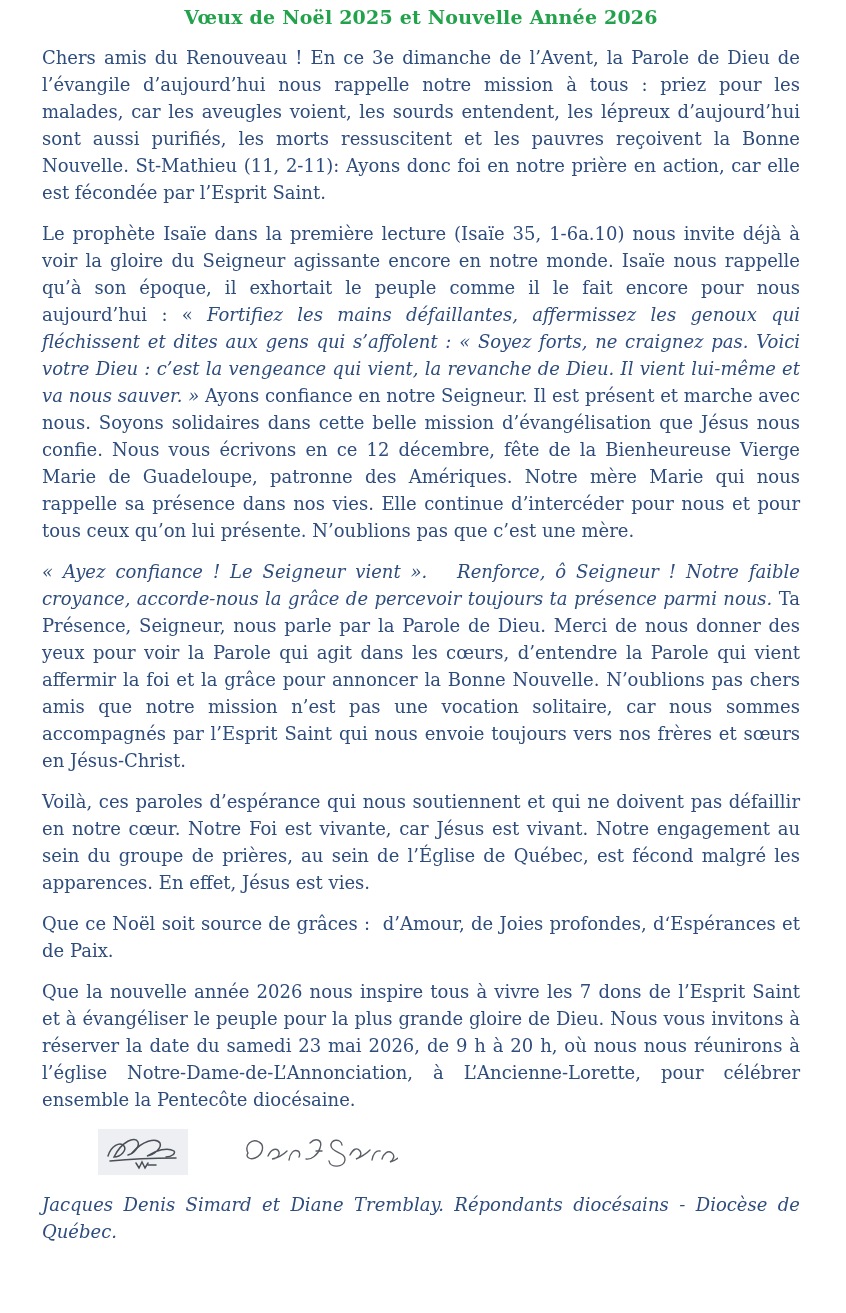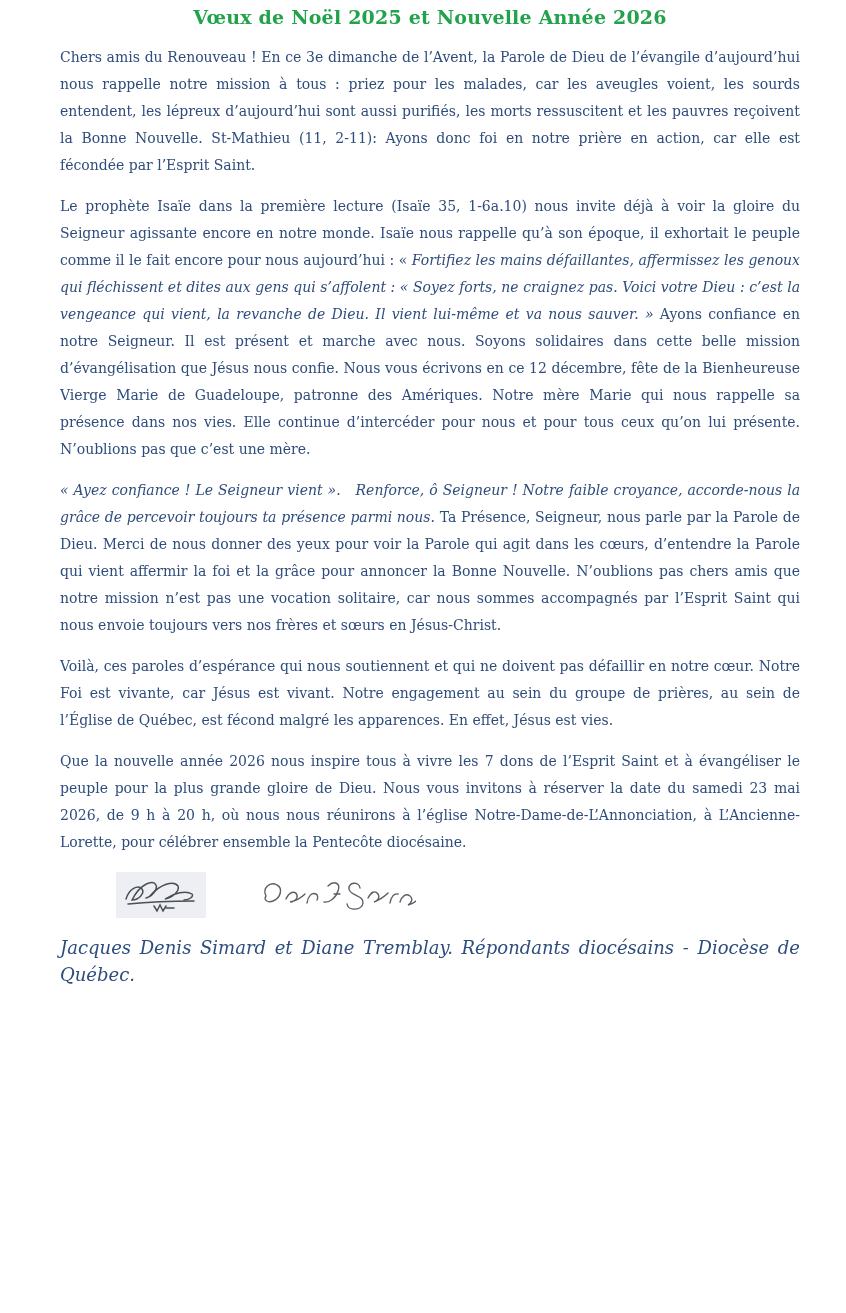--- a/index.html
+++ b/index.html
@@ -4,34 +4,34 @@
 <style>
   html,body{margin:0;padding:0;background:#ffffff;}
   .page{
     position:relative;
     width:846px;height:1313px;
     margin:0 auto;
     background:#ffffff;
     font-family:"DejaVu Serif","Liberation Serif",serif;
     color:#2e4c7c;
     box-sizing:border-box;
-    padding:6px 46px 0 60px;
+    padding:6px 46px 0 42px;
     overflow:hidden;
   }
   .doc-title{
     margin:0 0 16px 0;
     text-align:center;
     font-size:19px;
     font-weight:bold;
     color:#23a24c;
     letter-spacing:.2px;
   }
   .body-text p.para{
     margin:0 0 14px 0;
-    font-size:14px;
+    font-size:18px;
     line-height:27px;
     text-align:justify;
   }
   .body-text p.para.gap{}
   .ital{font-style:italic;}
   .sig-row{
     display:flex;
     align-items:center;
     margin:4px 0 14px 56px;
     gap:50px;
@@ -56,20 +56,21 @@
 
 <div class="page">
 
   <h1 class="doc-title">Vœux de Noël 2025 et Nouvelle Année 2026</h1>
 
   <div class="body-text">
       <p class="para"><span>Chers amis du Renouveau ! En ce 3e dimanche de l’Avent, la Parole de Dieu de l’évangile d’aujourd’hui nous rappelle notre mission à tous : priez pour les malades, car les aveugles voient, les sourds entendent, les lépreux d’aujourd’hui sont aussi purifiés, les morts ressuscitent et les pauvres reçoivent la Bonne Nouvelle. St-Mathieu (11, 2-11): Ayons donc foi en notre prière en action, car elle est fécondée par l’Esprit Saint.</span></p>
       <p class="para"><span>Le prophète Isaïe dans la première lecture (Isaïe 35, 1-6a.10) nous invite déjà à voir la gloire du Seigneur agissante encore en notre monde. Isaïe nous rappelle qu’à son époque, il exhortait le peuple comme il le fait encore pour nous aujourd’hui : « </span><span class="ital">Fortifiez les mains défaillantes, affermissez les genoux qui fléchissent et dites aux gens qui s’affolent : « Soyez forts, ne craignez pas. Voici votre Dieu : c’est la vengeance qui vient, la revanche de Dieu. Il vient lui-même et va nous sauver. »</span><span> Ayons confiance en notre Seigneur. Il est présent et marche avec nous. Soyons solidaires dans cette belle mission d’évangélisation que Jésus nous confie. Nous vous écrivons en ce 12 décembre, fête de la Bienheureuse Vierge Marie de Guadeloupe, patronne des Amériques. Notre mère Marie qui nous rappelle sa présence dans nos vies. Elle continue d’intercéder pour nous et pour tous ceux qu’on lui présente. N’oublions pas que c’est une mère.</span></p>
       <p class="para gap"><span class="ital">« Ayez confiance ! Le Seigneur vient ».&nbsp;&nbsp;&nbsp;Renforce, ô Seigneur ! Notre faible croyance, accorde-nous la grâce de percevoir toujours ta présence parmi nous.</span><span> Ta Présence, Seigneur, nous parle par la Parole de Dieu. Merci de nous donner des yeux pour voir la Parole qui agit dans les cœurs, d’entendre la Parole qui vient affermir la foi et la grâce pour annoncer la Bonne Nouvelle. N’oublions pas chers amis que notre mission n’est pas une vocation solitaire, car nous sommes accompagnés par l’Esprit Saint qui nous envoie toujours vers nos frères et sœurs en Jésus-Christ.</span></p>
       <p class="para gap"><span>Voilà, ces paroles d’espérance qui nous soutiennent et qui ne doivent pas défaillir en notre cœur. Notre Foi est vivante, car Jésus est vivant. Notre engagement au sein du groupe de prières, au sein de l’Église de Québec, est fécond malgré les apparences. En effet, Jésus est vies.</span></p>
+      <p class="para"><span>Que ce Noël soit source de grâces :&nbsp; d’Amour, de Joies profondes, d‘Espérances et de Paix.</span></p>
       <p class="para"><span>Que la nouvelle année 2026 nous inspire tous à vivre les 7 dons de l’Esprit Saint et à évangéliser le peuple pour la plus grande gloire de Dieu. Nous vous invitons à réserver la date du samedi 23 mai 2026, de 9 h à 20 h, où nous nous réunirons à l’église Notre-Dame-de-L’Annonciation, à L’Ancienne-Lorette, pour célébrer ensemble la Pentecôte diocésaine.</span></p>
     </div>
 
   <div class="sig-row">
     <span class="sig-left-box">
       <svg width="82" height="42" viewBox="0 0 82 42">
         <g fill="none" stroke="#4a4f57" stroke-width="1.5" stroke-linecap="round">
           <path d="M6,25 C9,15 18,10 22,15 C25,19 19,26 12,26 C20,10 33,5 36,11 C38,16 31,23 26,24"></path>
           <path d="M30,22 C40,10 54,6 58,12 C60,17 52,24 45,25 C54,19 66,16 72,20 C74,22 70,26 64,26"></path>
           <path d="M8,30 C28,28 52,27 74,27"></path>

